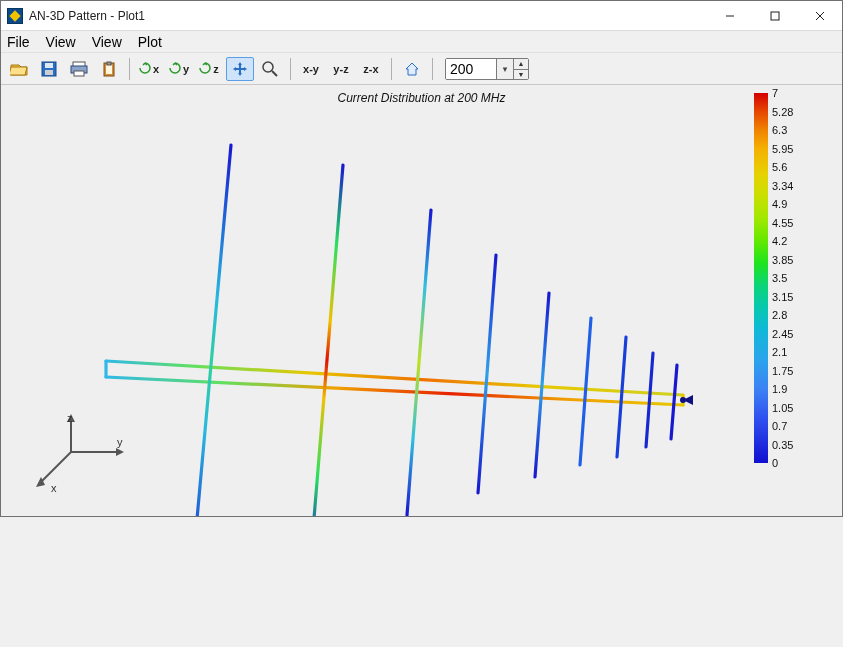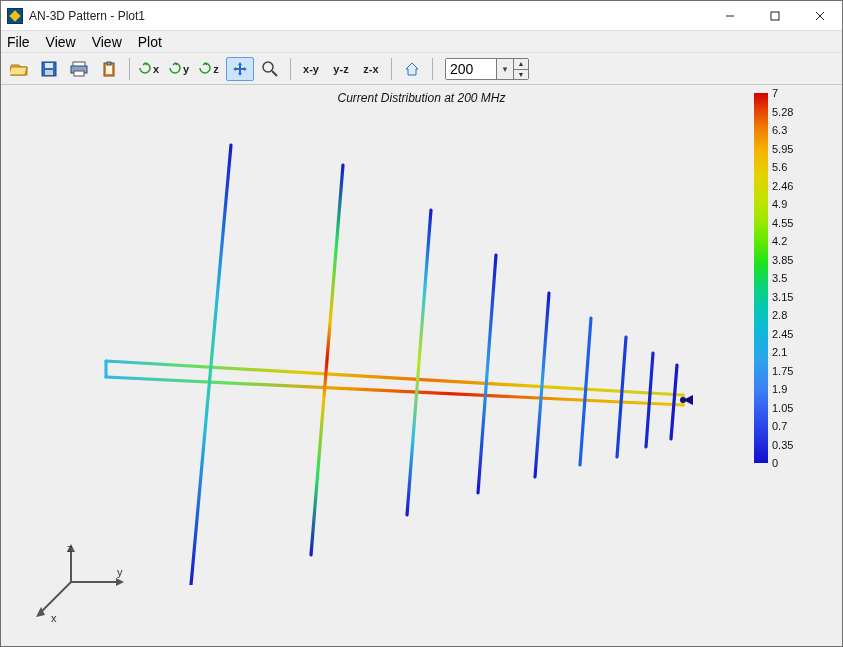--- a/index.html
+++ b/index.html
@@ -5,21 +5,21 @@
   * { box-sizing: border-box; }
   html, body {
     margin: 0;
     padding: 0;
     font-family: "Segoe UI", Tahoma, sans-serif;
     font-size: 12px;
     background: #f0f0f0;
   }
   .window {
     width: 843px;
-    height: 647px;
+    height: 517px;
     background: #ffffff;
     border: 1px solid #707070;
     display: flex;
     flex-direction: column;
     overflow: hidden;
   }
   
   .titlebar {
     height: 30px;
     background: #ffffff;
@@ -375,21 +375,21 @@
     <div class="plot-title">Current Distribution at 200 MHz</div>
 
     <div class="legend">
       <div class="legend-bar"></div>
       <div class="legend-ticks">
         <span style="top:0%">7</span>
         <span style="top:5%">5.28</span>
         <span style="top:10%">6.3</span>
         <span style="top:15%">5.95</span>
         <span style="top:20%">5.6</span>
-        <span style="top:25%">2.46</span>
+        <span style="top:25%">3.34</span>
         <span style="top:30%">4.9</span>
         <span style="top:35%">4.55</span>
         <span style="top:40%">4.2</span>
         <span style="top:45%">3.85</span>
         <span style="top:50%">3.5</span>
         <span style="top:55%">3.15</span>
         <span style="top:60%">2.8</span>
         <span style="top:65%">2.45</span>
         <span style="top:70%">2.1</span>
         <span style="top:75%">1.75</span>

